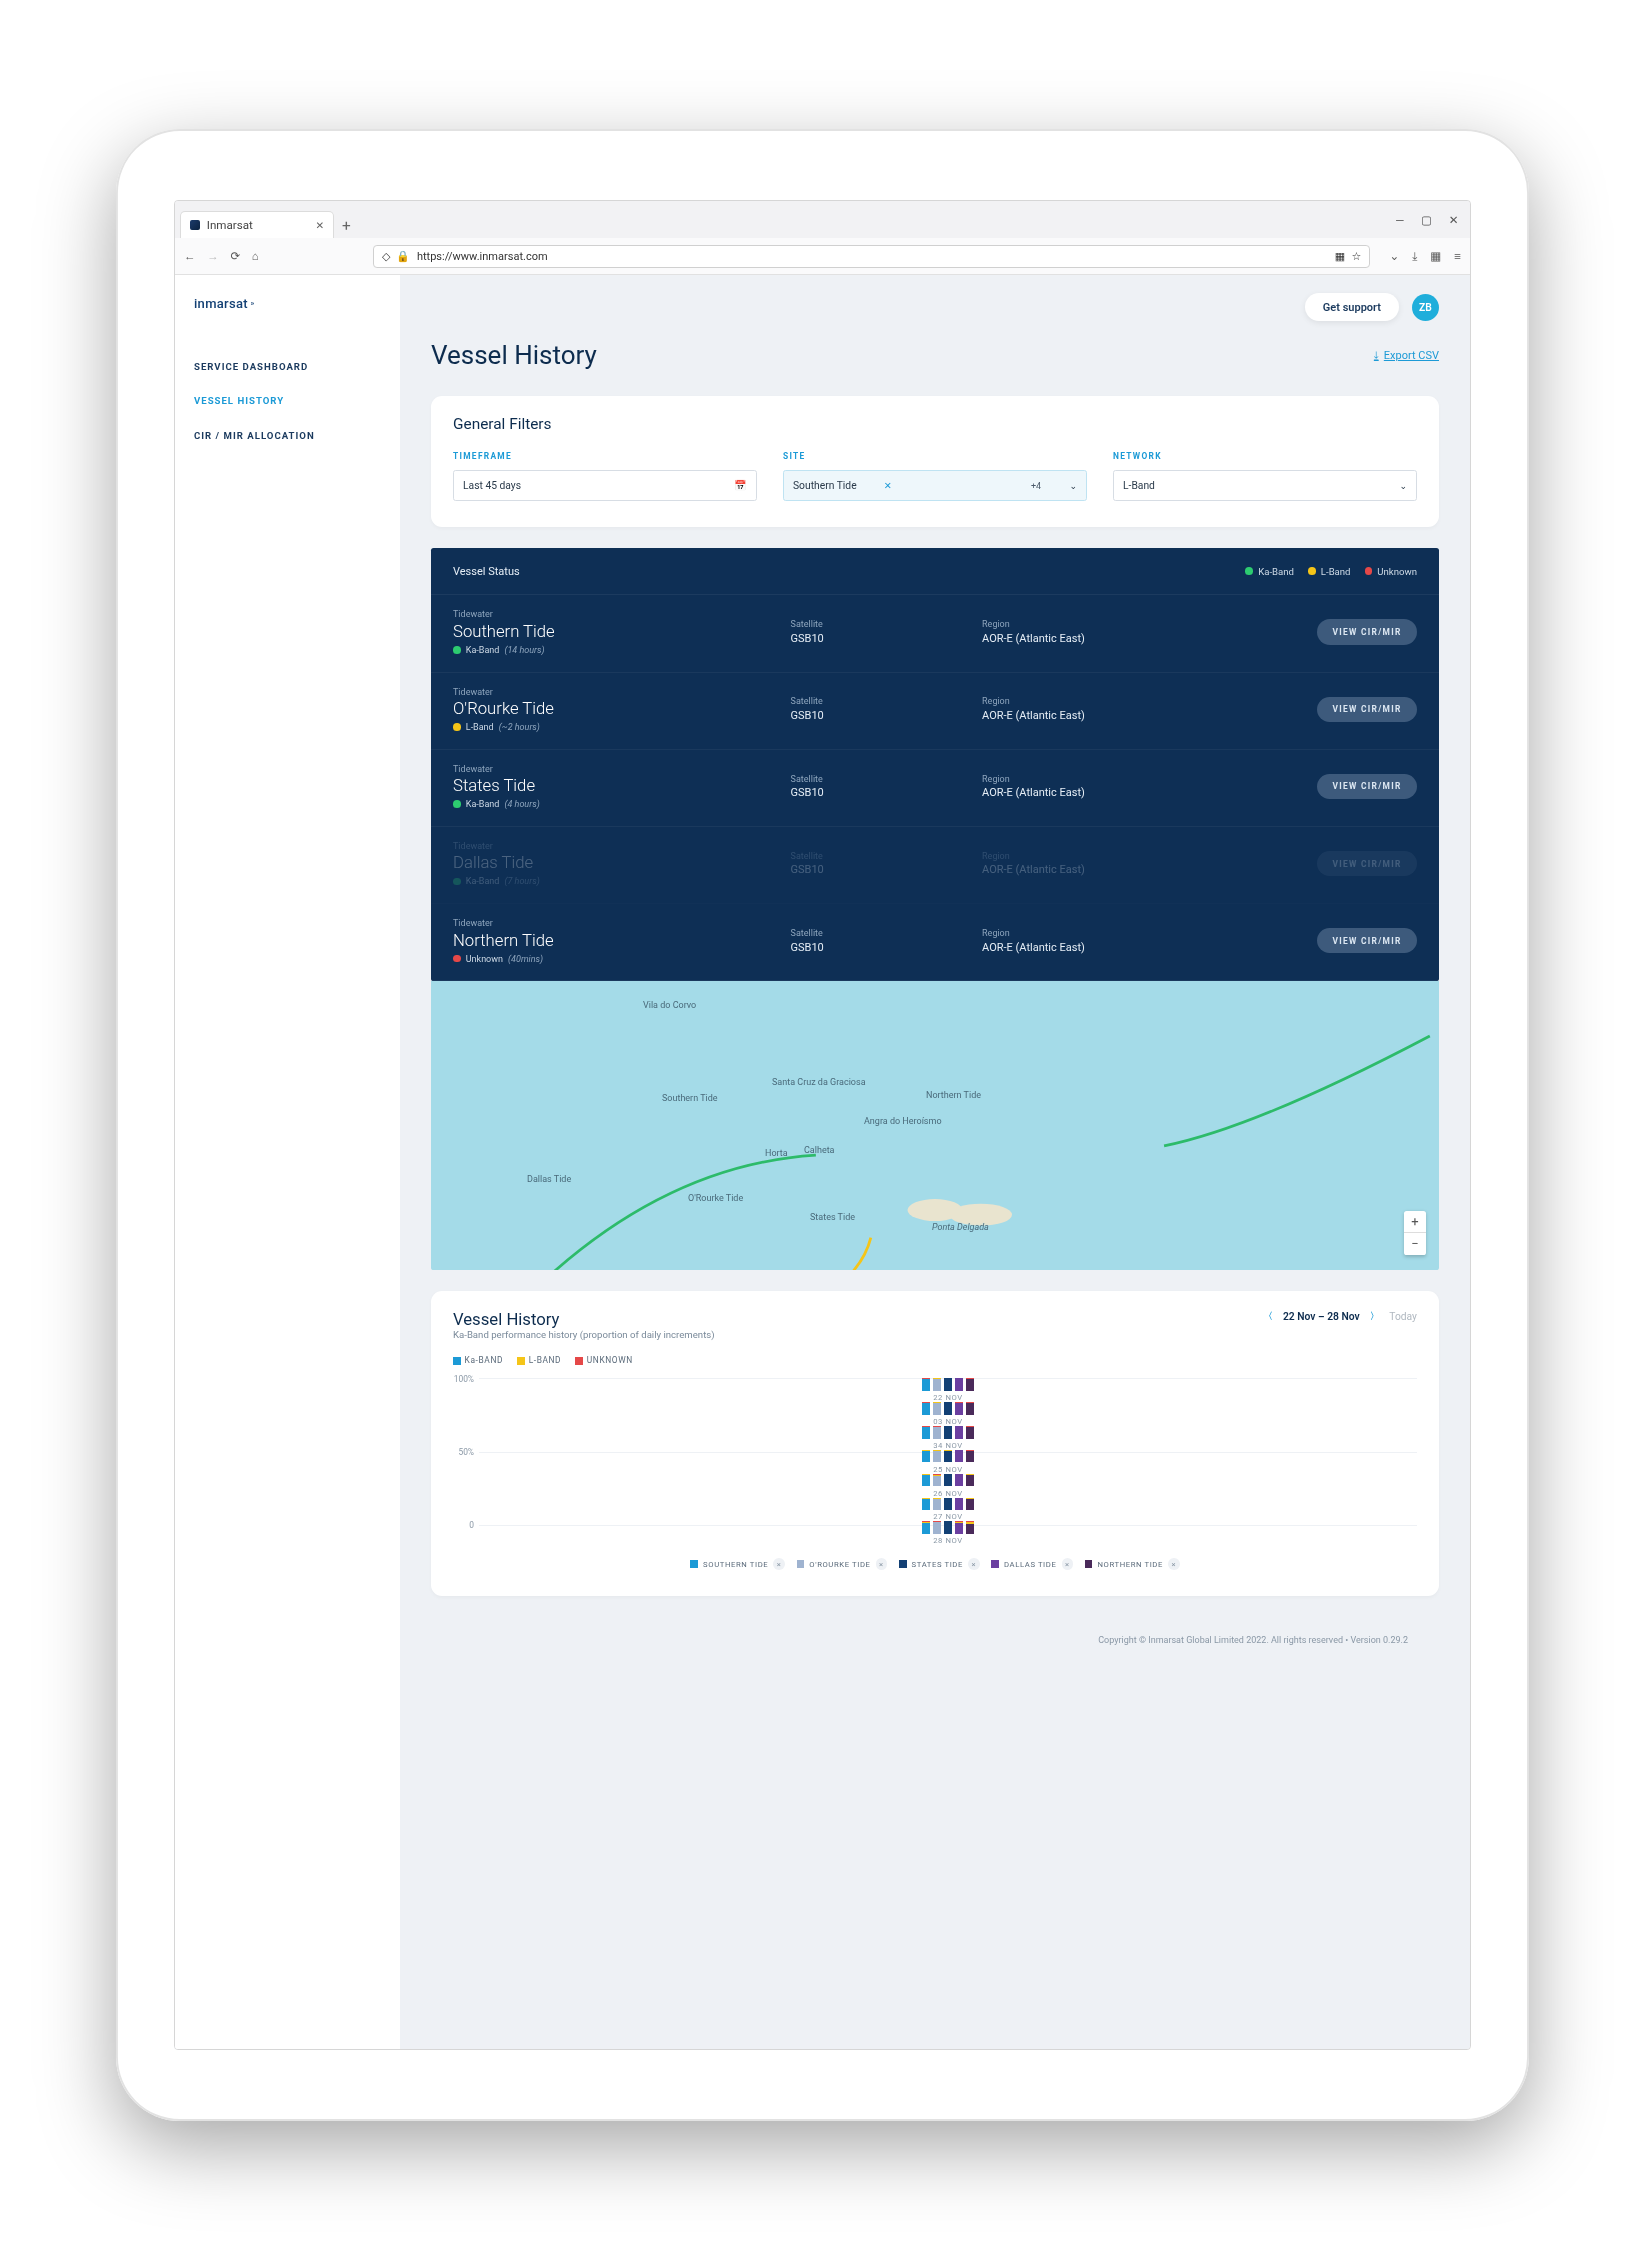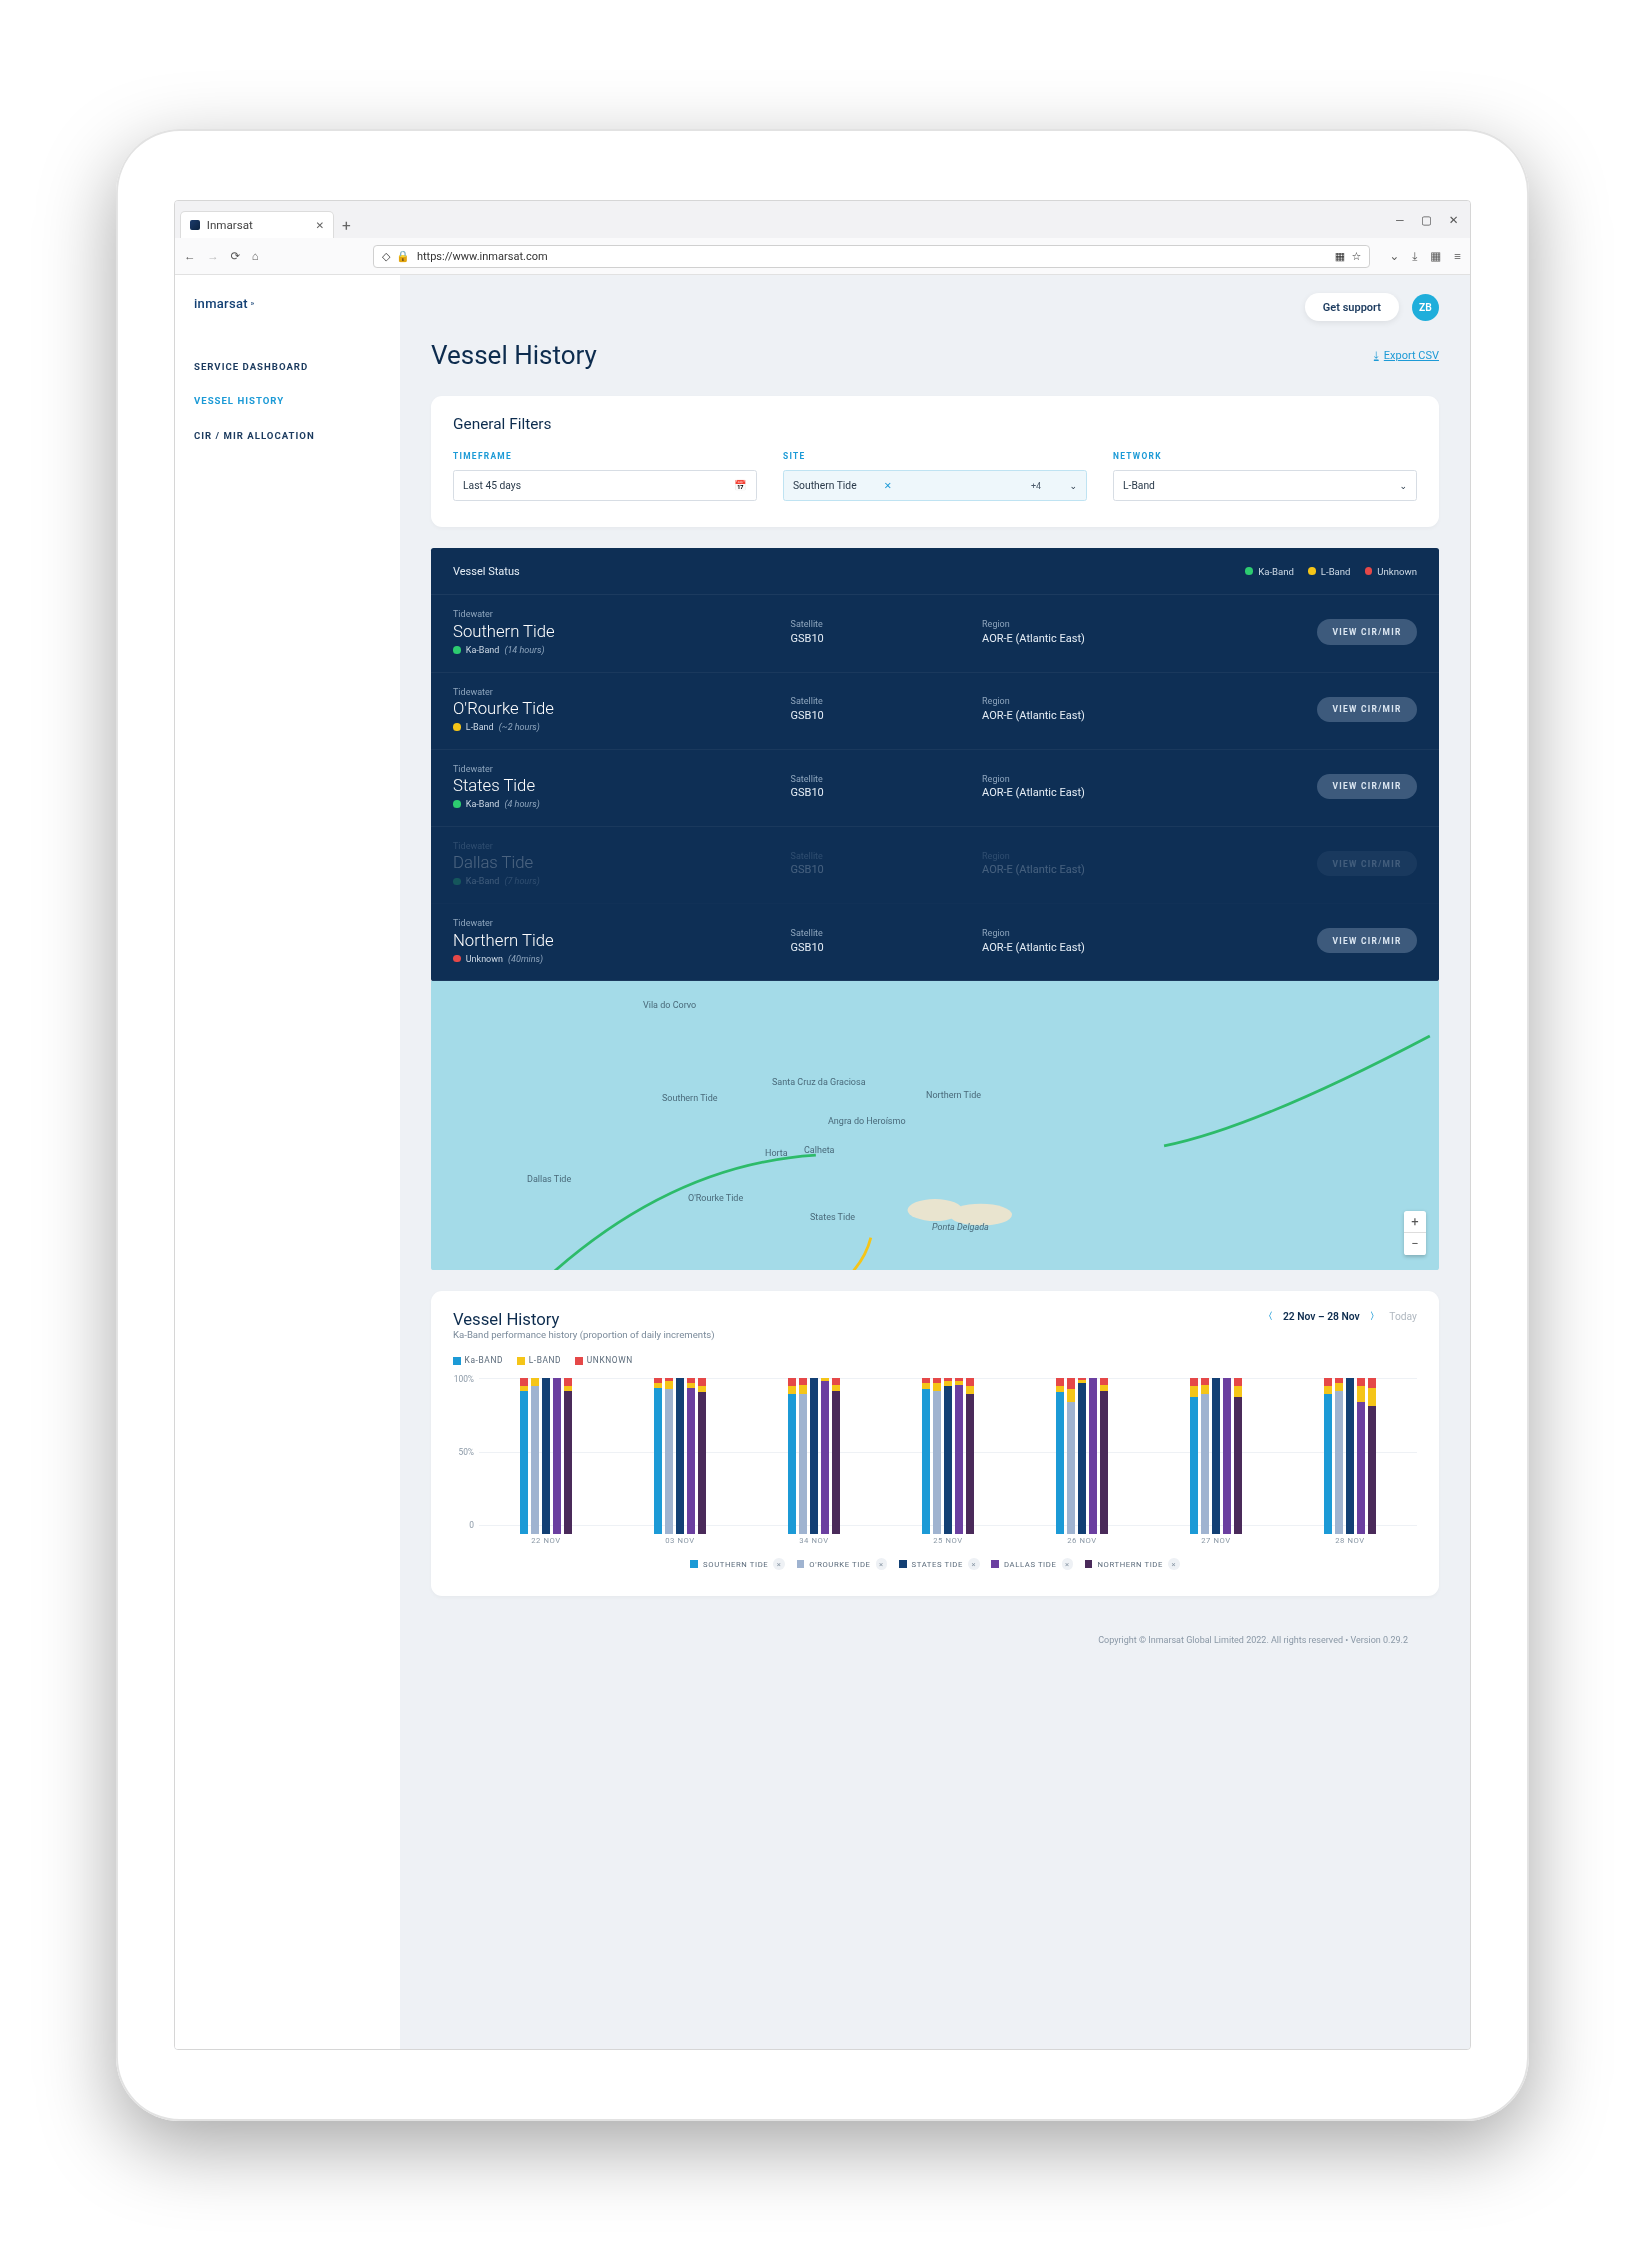--- a/index.html
+++ b/index.html
@@ -277,21 +277,21 @@
   .mini-legend .sq { width: 7.7px; height: 7.7px; display: inline-block; margin-right: 3.9px; vertical-align: middle; }
   .chart-area {
     height: 167px;
     position: relative;
     padding-left: 26px;
   }
   .y-axis { position: absolute; left: 0; top: 0; bottom: 19px; width: 26px; }
   .y-tick { position: absolute; right: 5px; font-size: 8.4px; color: #8a98a6; }
   .grid { position: absolute; left: 26px; right: 0; top: 0; bottom: 19px; }
   .gridline { position: absolute; left: 0; right: 0; border-top: 0.6px solid #eef1f5; }
-  .groups { position: absolute; left: 26px; right: 0; top: 0; bottom: 0; display: flex; }
+  .groups { position: absolute; left: 26px; right: 0; top: 0; bottom: 0; display: flex; flex-direction: column; }
   .group { flex: 1; display: flex; flex-direction: column; align-items: center; }
   .bars { flex: 1; display: flex; align-items: flex-end; gap: 3.2px; width: 100%; justify-content: center; padding-bottom: 19px; }
   .bar { width: 7.7px; display: flex; flex-direction: column-reverse; height: 100%; }
   .seg { width: 100%; }
   .seg.ka { background: #1c9ad6; }
   .seg.l { background: #f5c518; }
   .seg.un { background: #e54848; }
   .bar.s1 .seg.ka { background: #1c9ad6; }
   .bar.s2 .seg.ka { background: #9fb3d0; }
   .bar.s3 .seg.ka { background: #134074; }
@@ -533,21 +533,21 @@
               <path d="M 1090 440 Q 860 380 720 390" stroke="#2dbb6a" stroke-width="3" fill="none"></path>
 
               <ellipse cx="550" cy="250" rx="30" ry="12" fill="#e9e4cf"></ellipse>
               <ellipse cx="600" cy="255" rx="34" ry="12" fill="#e9e4cf"></ellipse>
               <ellipse cx="830" cy="380" rx="60" ry="14" fill="#e9e4cf"></ellipse>
             </svg>
             <span class="map-lbl" style="left:212px; top:19px">Vila do Corvo</span>
             <span class="map-lbl" style="left:341px; top:96px">Santa Cruz da Graciosa</span>
             <span class="map-lbl" style="left:334px; top:167px">Horta</span>
             <span class="map-lbl" style="left:373px; top:164px">Calheta</span>
-            <span class="map-lbl" style="left:397px; top:135px">Angra do Heroísmo</span>
+            <span class="map-lbl" style="left:433px; top:135px">Angra do Heroísmo</span>
             <span class="map-lbl" style="left:501px; top:241px; font-style:italic">Ponta Delgada</span>
             <span class="map-lbl" style="left:231px; top:112px">Southern Tide</span>
             <span class="map-lbl" style="left:96px; top:193px">Dallas Tide</span>
             <span class="map-lbl" style="left:257px; top:212px">O'Rourke Tide</span>
             <span class="map-lbl" style="left:379px; top:231px">States Tide</span>
             <span class="map-lbl" style="left:495px; top:109px">Northern Tide</span>
             <div class="map-ctrl">
               <div>+</div>
               <div>−</div>
             </div>

